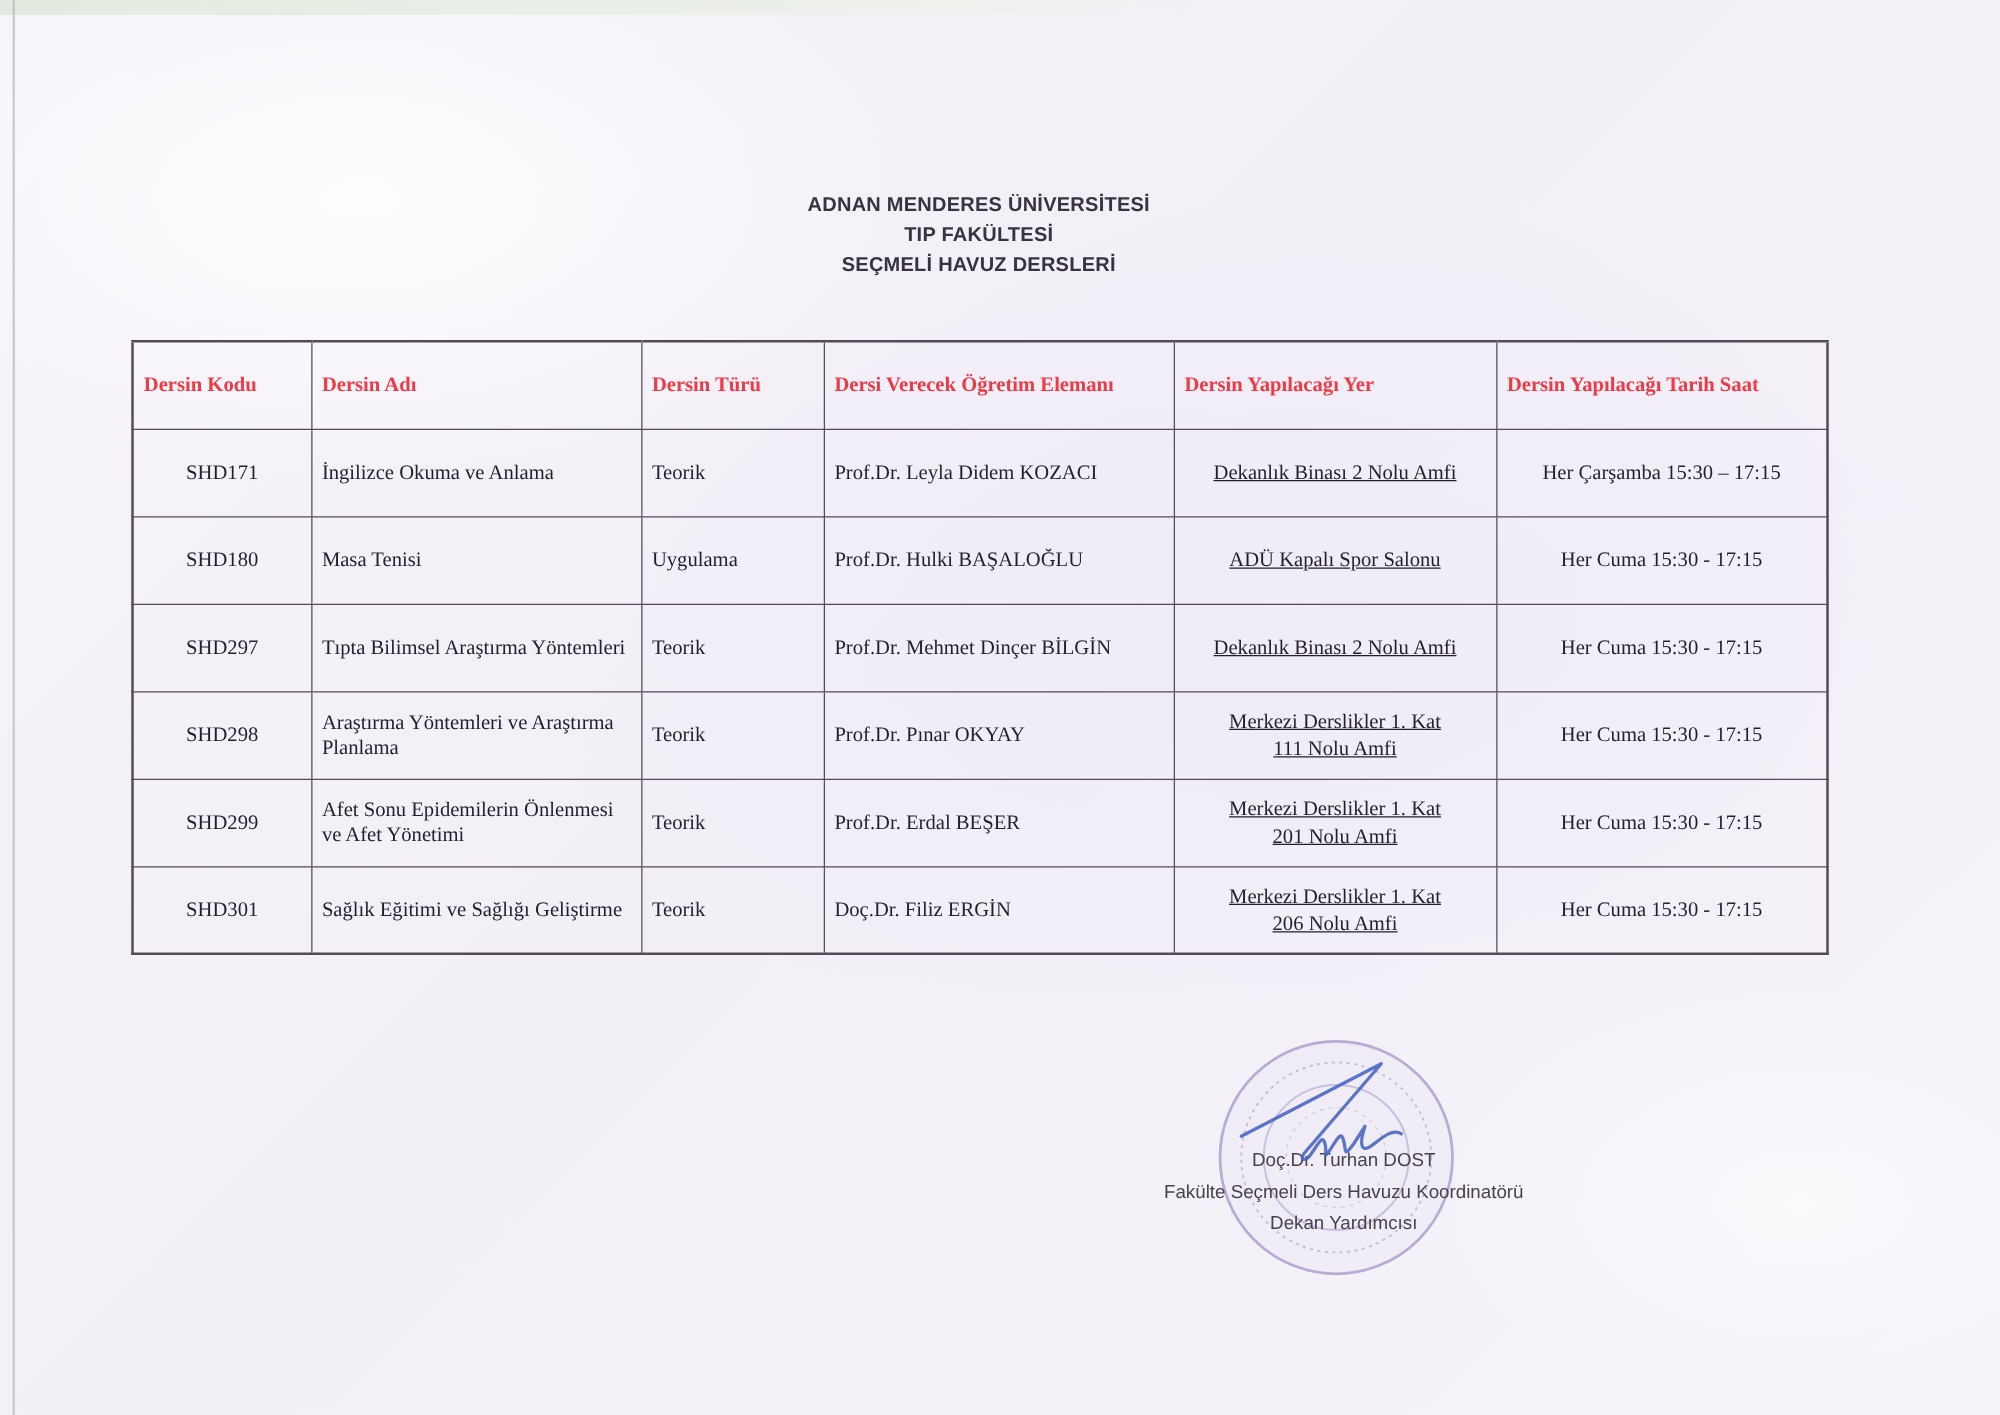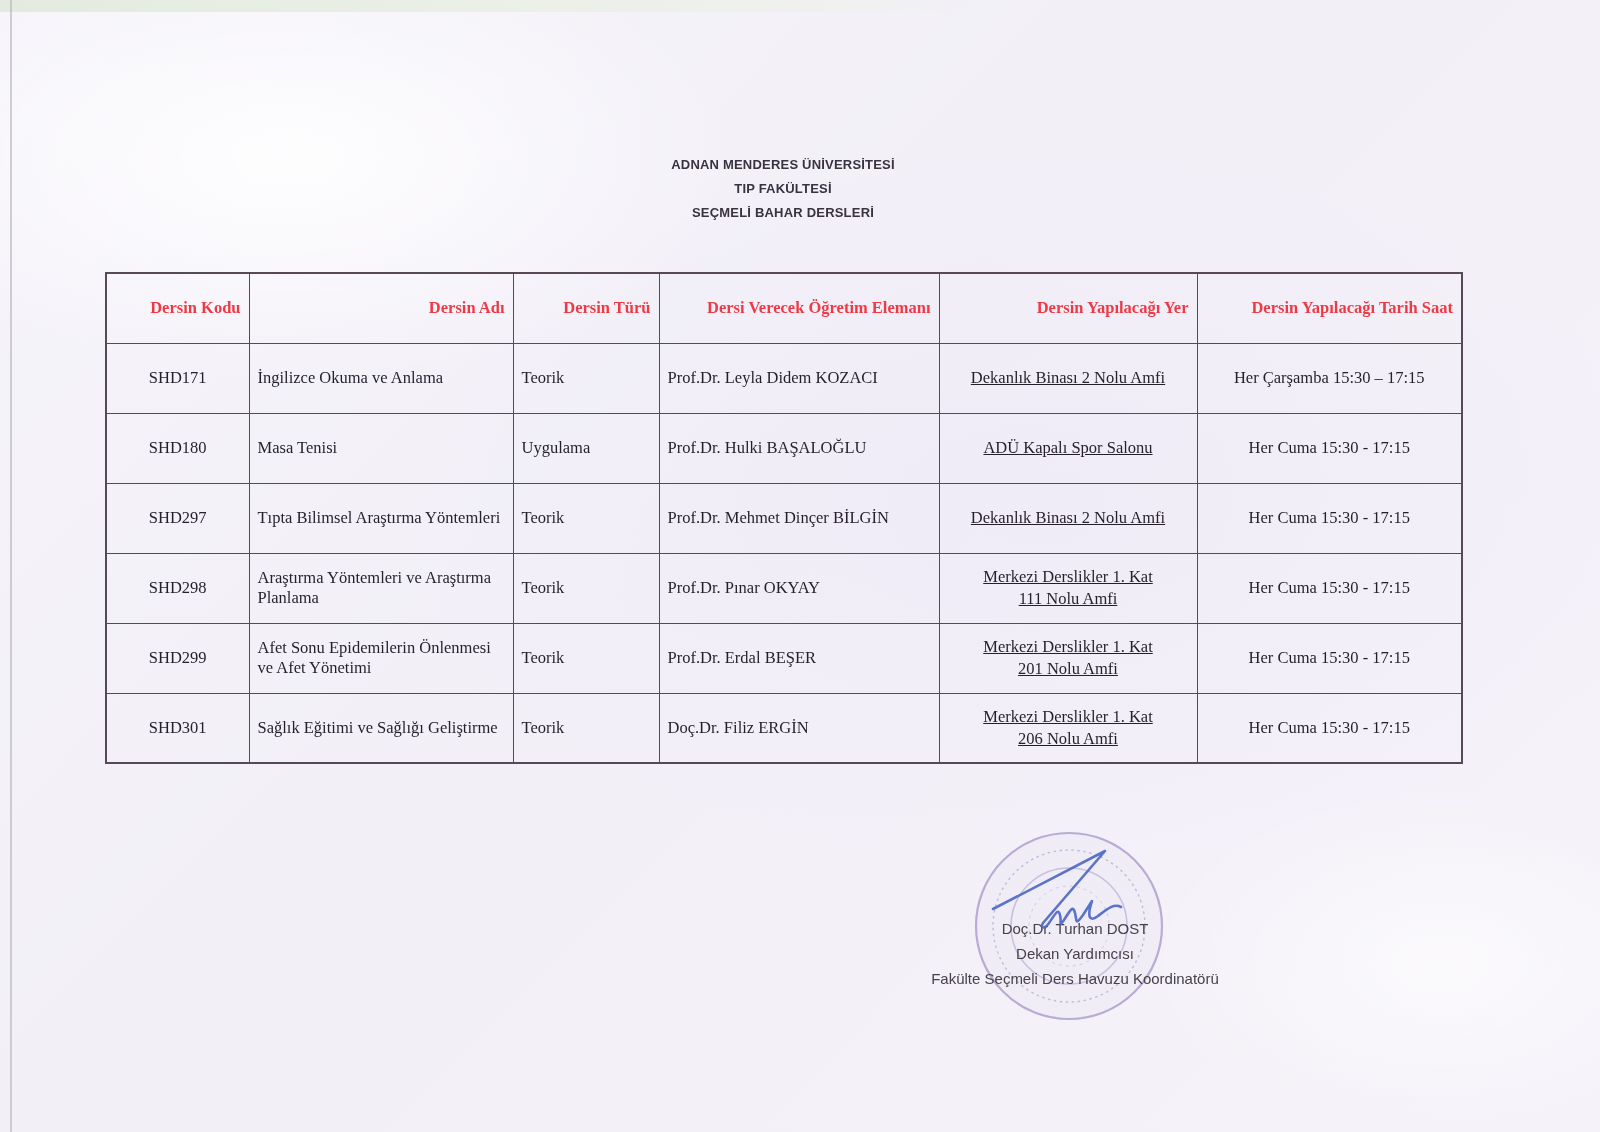--- a/index.html
+++ b/index.html
@@ -34,42 +34,42 @@
   .left-edge{
     position:absolute;left:10px;top:0;width:2px;height:100%;
     background:#b9b5bd;opacity:.65;
   }
 
   
   .title-block{
     position:absolute;left:105px;top:153px;width:1356px;
     text-align:center;
     font-family:"Liberation Sans",sans-serif;
-    font-weight:700;font-size:13px;line-height:24px;
+    font-weight:700;font-size:16px;line-height:24px;
     letter-spacing:.2px;color:var(--title-text);
   }
 
   
   table.course-table{
     position:absolute;left:105px;top:272px;width:1356px;
     border-collapse:collapse;table-layout:fixed;
     font-family:"Liberation Serif",serif;
     font-size:16.5px;color:var(--body-text);
     background:transparent;
   }
   .course-table th,.course-table td{
     border:1px solid var(--table-border);
     padding:4px 8px;vertical-align:middle;
   }
   .course-table{border:2px solid var(--table-border);}
   .course-table thead th{
     height:70px;
     color:var(--header-text);
     font-weight:700;font-size:16.5px;
-    text-align:right;
+    text-align:left;
     border-bottom:1px solid var(--table-border);
     border-top:2px solid var(--table-border);
   }
   .course-table tbody td{height:70px;}
   .col-code,.col-loc,.col-sched{text-align:center;}
   .col-name,.col-type,.col-instr{text-align:left;}
   .col-name{padding-left:7px;margin-top:18px;}
   .col-instr{padding-left:9px;}
   .loc-line{line-height:22px;text-decoration:underline;}
 
@@ -92,21 +92,21 @@
 </head>
 <body>
 
 <div class="scan-page">
   <div class="top-edge"></div>
   <div class="left-edge"></div>
 
   <div class="title-block">
     <div>ADNAN MENDERES ÜNİVERSİTESİ</div>
     <div>TIP FAKÜLTESİ</div>
-    <div>SEÇMELİ BAHAR DERSLERİ</div>
+    <div>SEÇMELİ HAVUZ DERSLERİ</div>
   </div>
 
   <table class="course-table">
     <colgroup>
       <col style="width:143px">
         <col style="width:264px">
         <col style="width:146px">
       <col style="width:280px">
         <col style="width:258px">
         <col style="width:265px">
@@ -204,16 +204,16 @@
     <circle cx="98" cy="98" r="40" fill="none" stroke="#8a74b8" stroke-width="1" stroke-dasharray="3 4" opacity=".55"></circle>
     <circle cx="98" cy="98" r="93" fill="#8a74b8" opacity=".06"></circle>
   </svg>
 
   <svg class="signature-ink" viewBox="0 0 175 100" aria-hidden="true">
     <path d="M10,66 L122,8 L60,80 C57,85 61,87 66,80 C73,70 75,65 77,72 C79,79 75,85 81,77 C88,66 90,62 92,70 C94,78 92,83 100,72 L109,58 C104,73 106,80 115,73 C124,66 131,60 138,64" fill="none" stroke="#4a66c4" stroke-width="2.6" stroke-linecap="round" stroke-linejoin="round" opacity=".9"></path>
   </svg>
 
   <div class="signature-block">
     <div>Doç.Dr. Turhan DOST</div>
+    <div>Fakülte Seçmeli Ders Havuzu Koordinatörü</div>
     <div>Dekan Yardımcısı</div>
-    <div>Fakülte Seçmeli Ders Havuzu Koordinatörü</div>
   </div>
 </div>
 
 </body></html>

